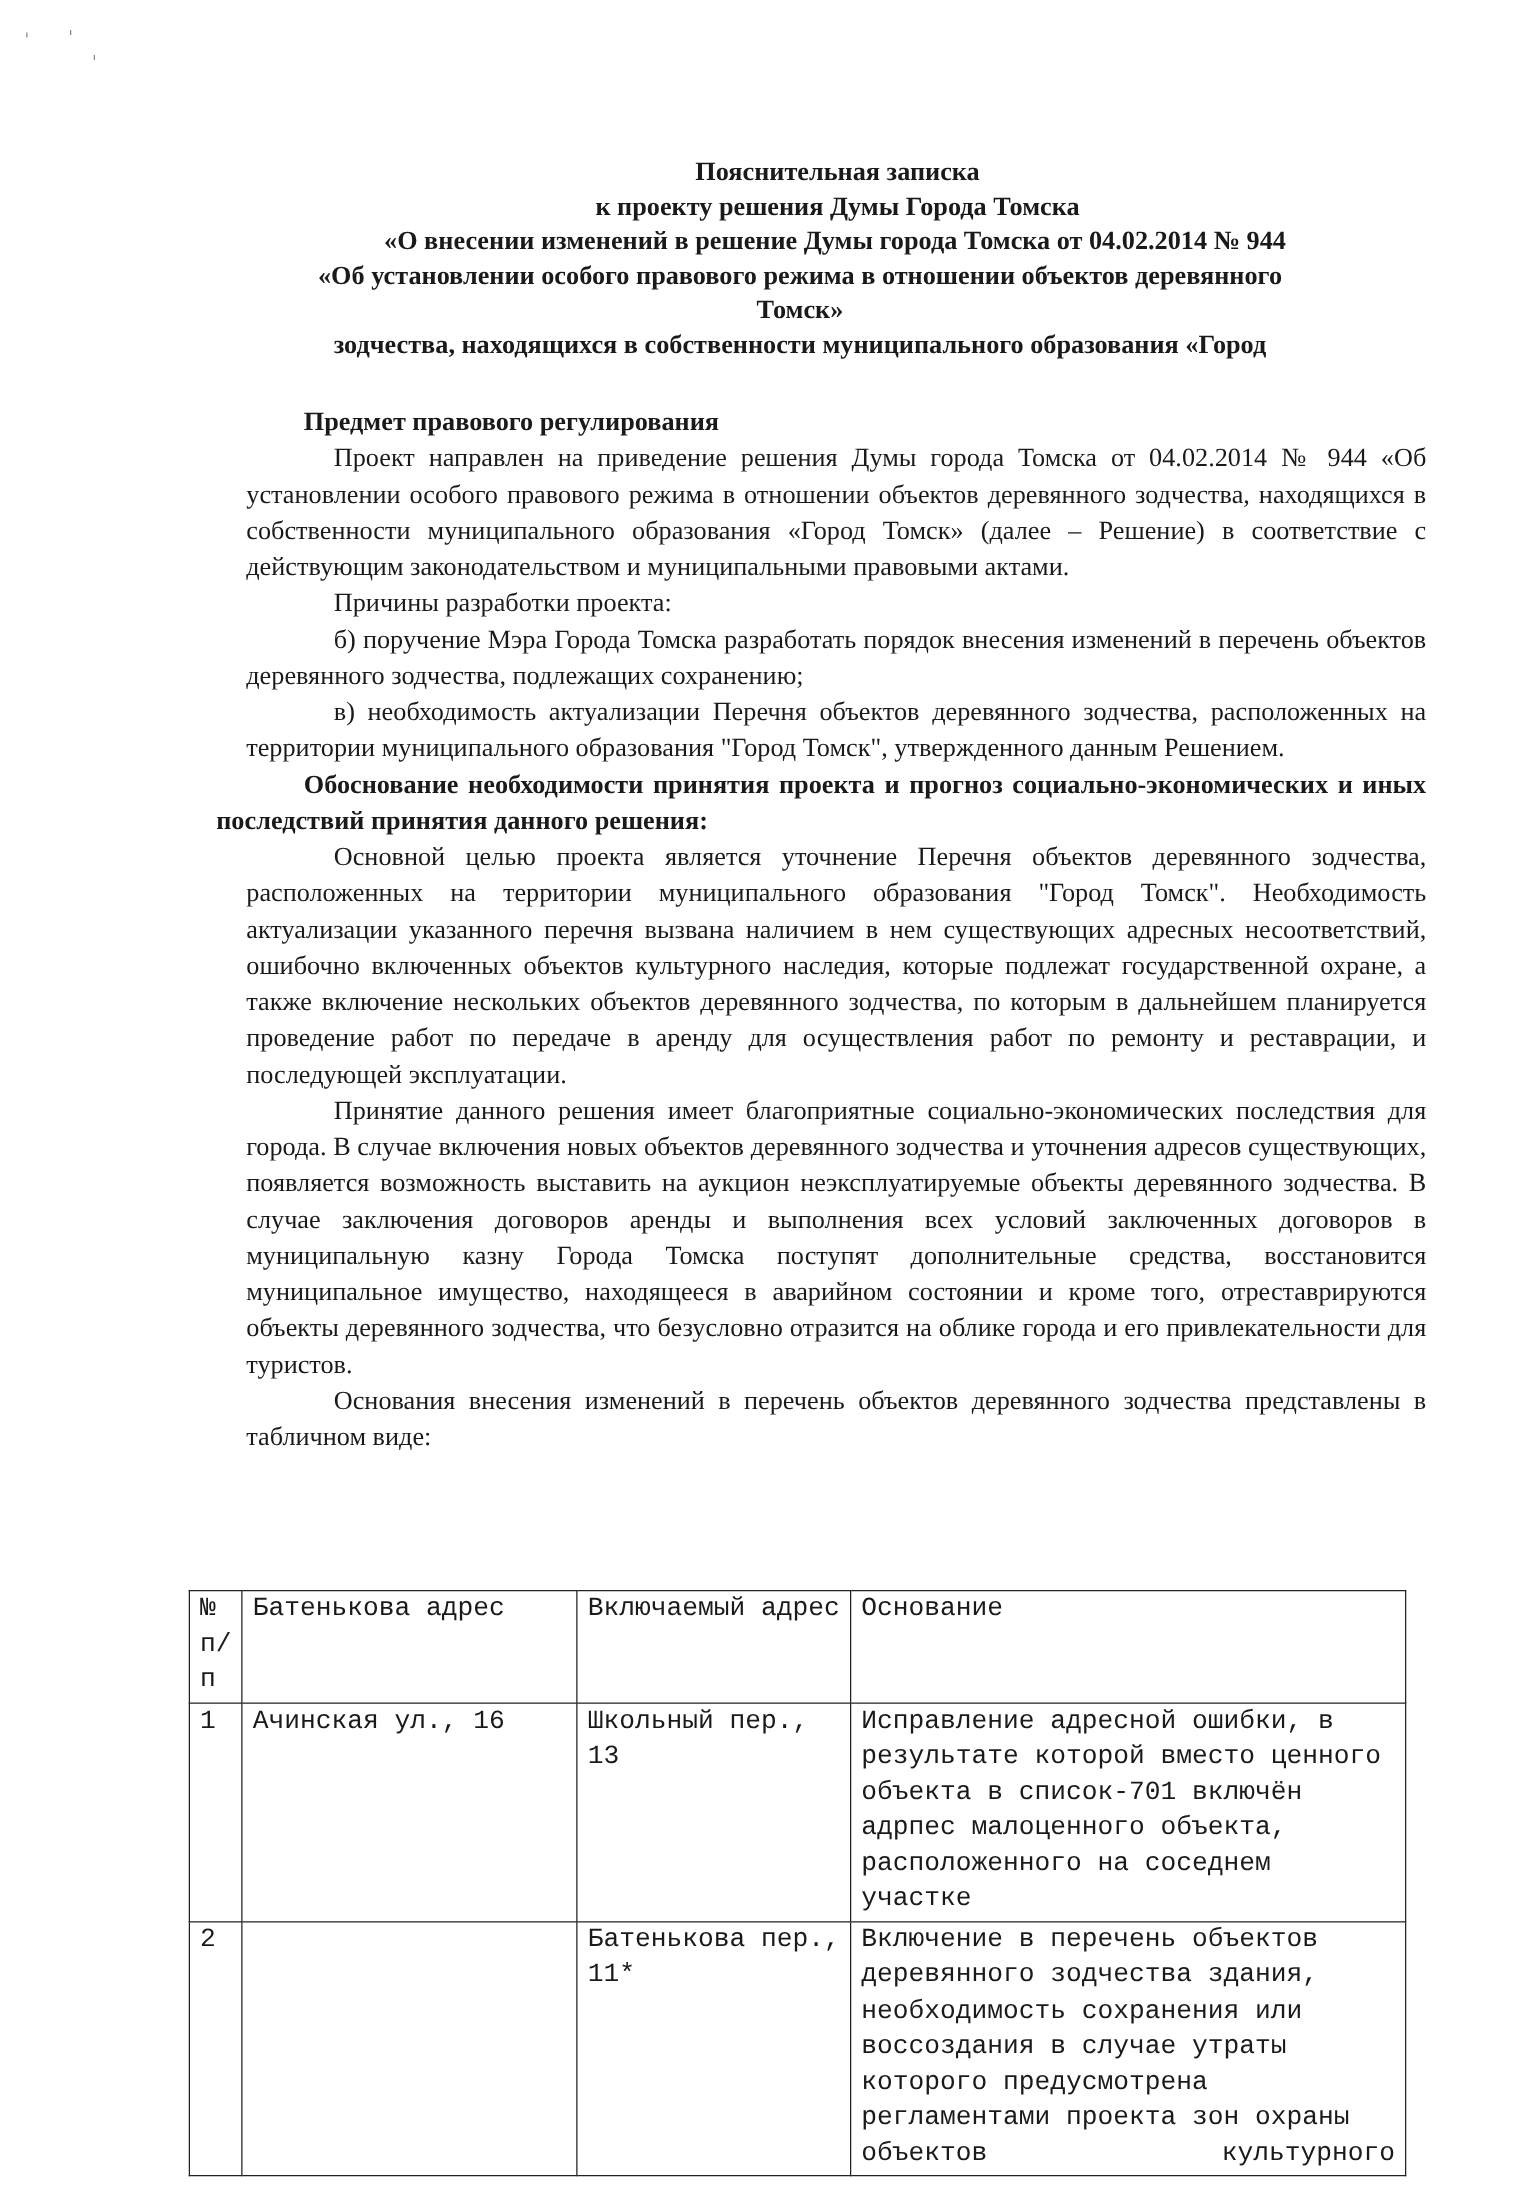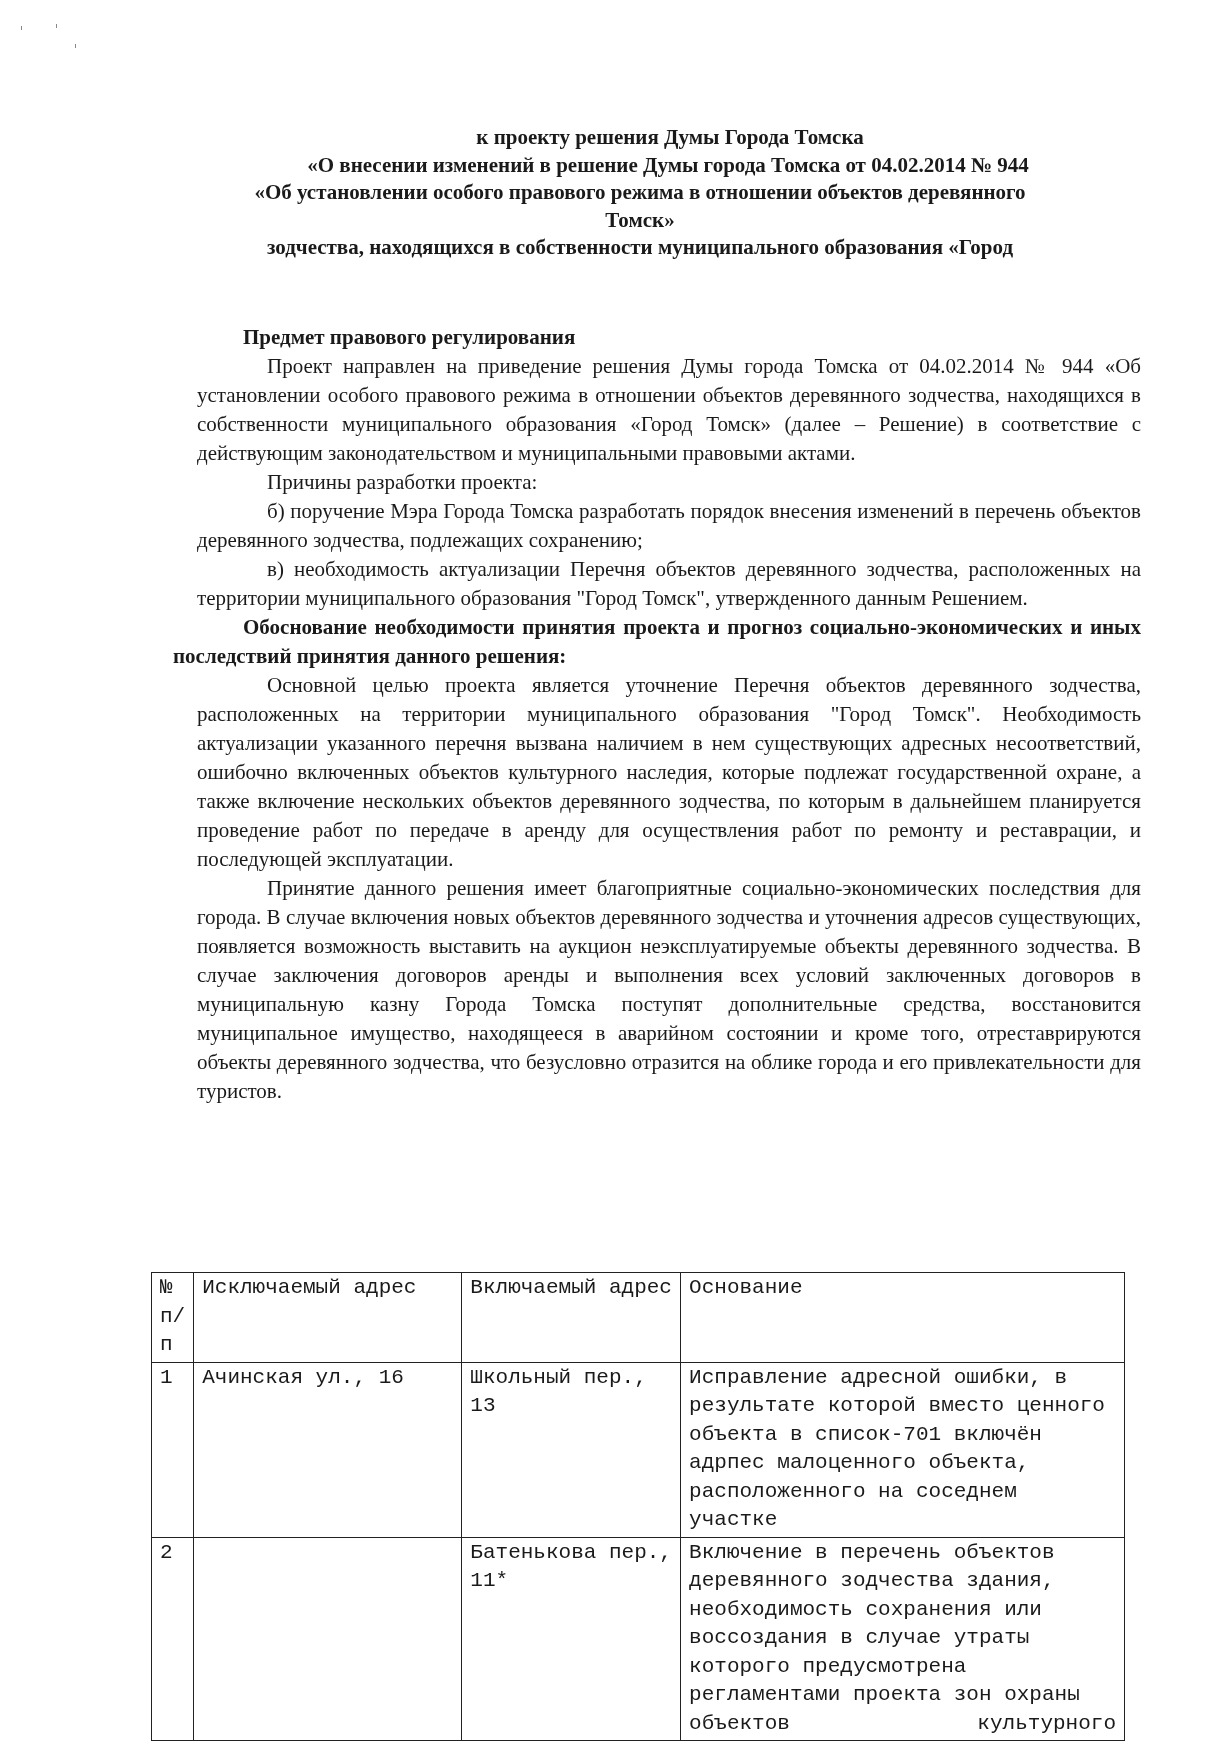--- a/index.html
+++ b/index.html
@@ -31,43 +31,45 @@
 </head>
 <body>
 
 <div class="page">
 
   <div class="scan-mark" style="left:21px;top:26px;"></div>
   <div class="scan-mark" style="left:56px;top:24px;"></div>
   <div class="scan-mark" style="left:75px;top:44px;"></div>
 
   <div class="title-block">
+    <div class="t1">Пояснительная записка</div>
     <div class="t2">к проекту решения Думы Города Томска</div>
     <div class="t3">«О внесении изменений в решение Думы города Томска от 04.02.2014 № 944</div>
     <div>«Об установлении особого правового режима в отношении объектов деревянного</div>
     <div>Томск»</div>
     <div>зодчества, находящихся в собственности муниципального образования «Город</div>
   </div>
 
   <div class="body">
     <p class="p heading">Предмет правового регулирования</p>
     <p class="p ind">Проект направлен на приведение решения Думы города Томска от 04.02.2014 № 944 «Об установлении особого правового режима в отношении объектов деревянного зодчества, находящихся в собственности муниципального образования «Город Томск» (далее – Решение) в соответствие с действующим законодательством и муниципальными правовыми актами.</p>
     <p class="p ind">Причины разработки проекта:</p>
     <p class="p ind">б) поручение Мэра Города Томска разработать порядок внесения изменений в перечень объектов деревянного зодчества, подлежащих сохранению;</p>
     <p class="p ind">в) необходимость актуализации Перечня объектов деревянного зодчества, расположенных на территории муниципального образования "Город Томск", утвержденного данным Решением.</p>
     <p class="p heading" style="text-align: justify;">Обоснование необходимости принятия проекта и прогноз социально-экономических и иных последствий принятия данного решения:</p>
     <p class="p ind">Основной целью проекта является уточнение Перечня объектов деревянного зодчества, расположенных на территории муниципального образования "Город Томск". Необходимость актуализации указанного перечня вызвана наличием в нем существующих адресных несоответствий, ошибочно включенных объектов культурного наследия, которые подлежат государственной охране, а также включение нескольких объектов деревянного зодчества, по которым в дальнейшем планируется проведение работ по передаче в аренду для осуществления работ по ремонту и реставрации, и последующей эксплуатации.</p>
     <p class="p ind">Принятие данного решения имеет благоприятные социально-экономических последствия для города. В случае включения новых объектов деревянного зодчества и уточнения адресов существующих, появляется возможность выставить на аукцион неэксплуатируемые объекты деревянного зодчества. В случае заключения договоров аренды и выполнения всех условий заключенных договоров в муниципальную казну Города Томска поступят дополнительные средства, восстановится муниципальное имущество, находящееся в аварийном состоянии и кроме того, отреставрируются объекты деревянного зодчества, что безусловно отразится на облике города и его привлекательности для туристов.</p>
+    <p class="p ind">Основания внесения изменений в перечень объектов деревянного зодчества представлены в табличном виде:</p>
   </div>
 
   <table class="basis">
     <tbody>
         <tr>
       <th class="c0">№ п/п</th>
-      <th class="c1">Исключаемый адрес</th>
+      <th class="c1">Батенькова адрес</th>
       <th class="c2">Включаемый адрес</th>
       <th class="c3">Основание</th>
     </tr>
     <tr>
       <td>1</td>
       <td>Ачинская ул., 16</td>
       <td class="just">Школьный пер., 13</td>
       <td class="just">Исправление адресной ошибки, в результате которой вместо ценного объекта в список-701 включён адрпес малоценного объекта, расположенного на соседнем участке</td>
     </tr>
     <tr>

